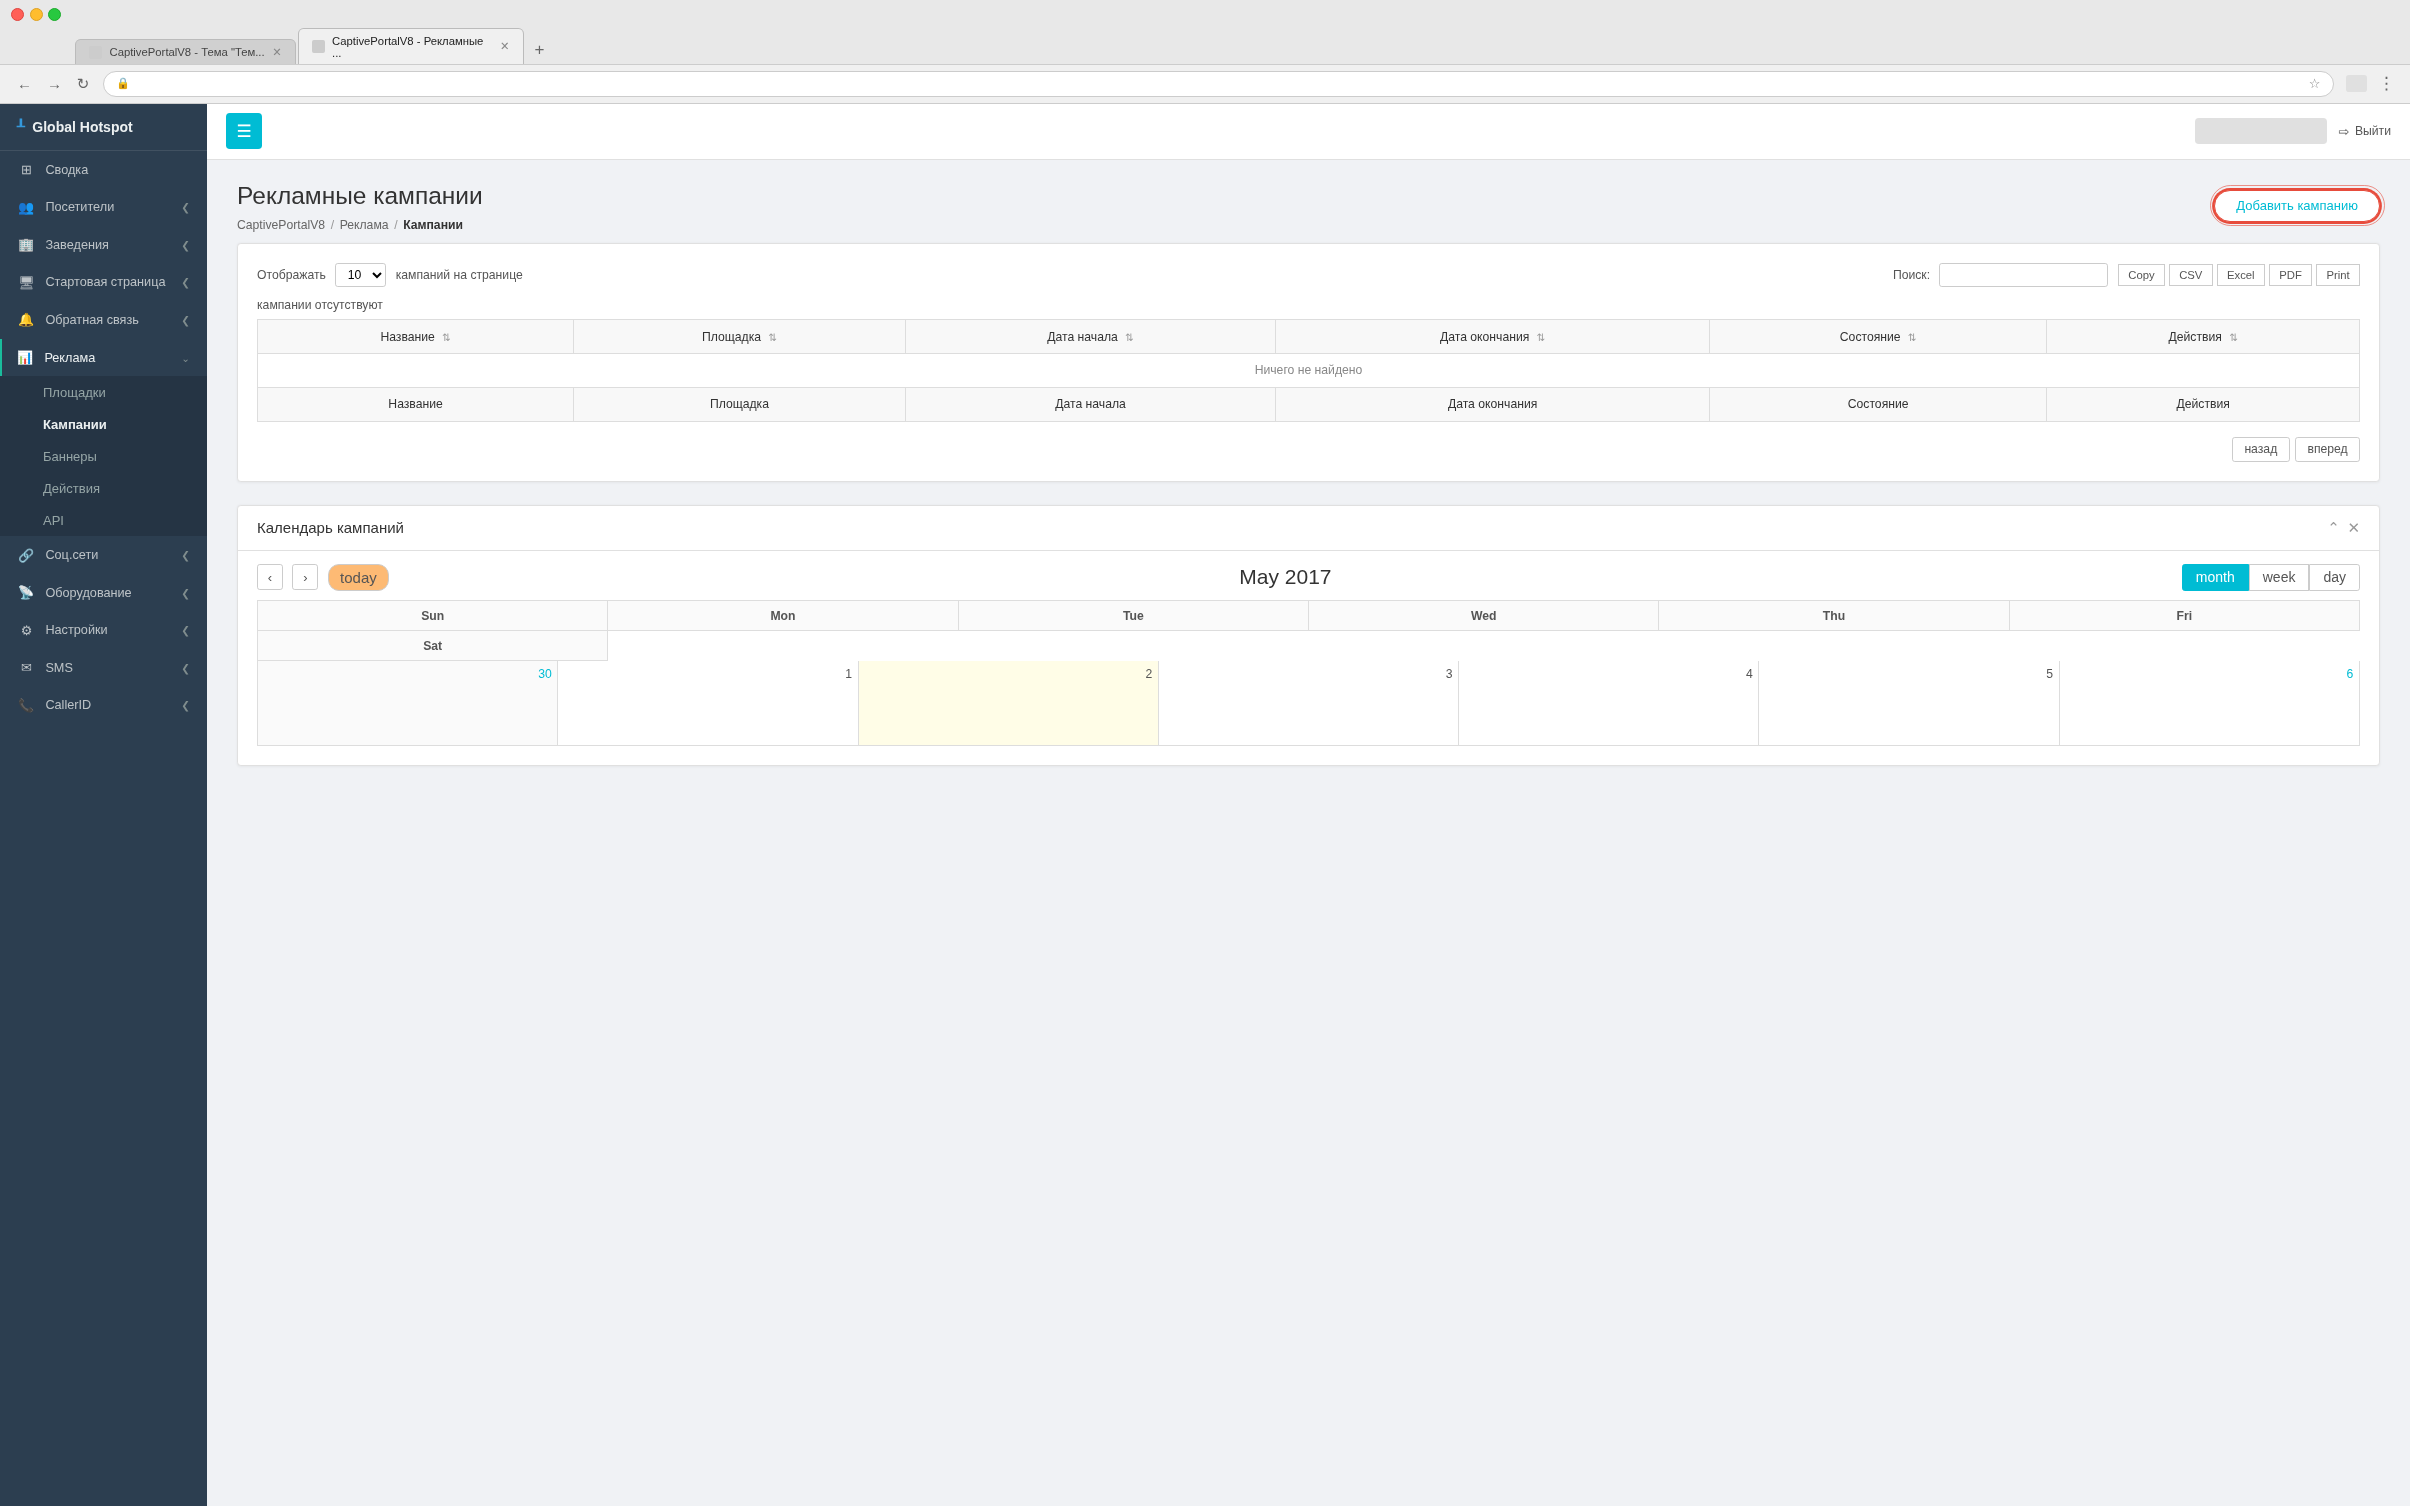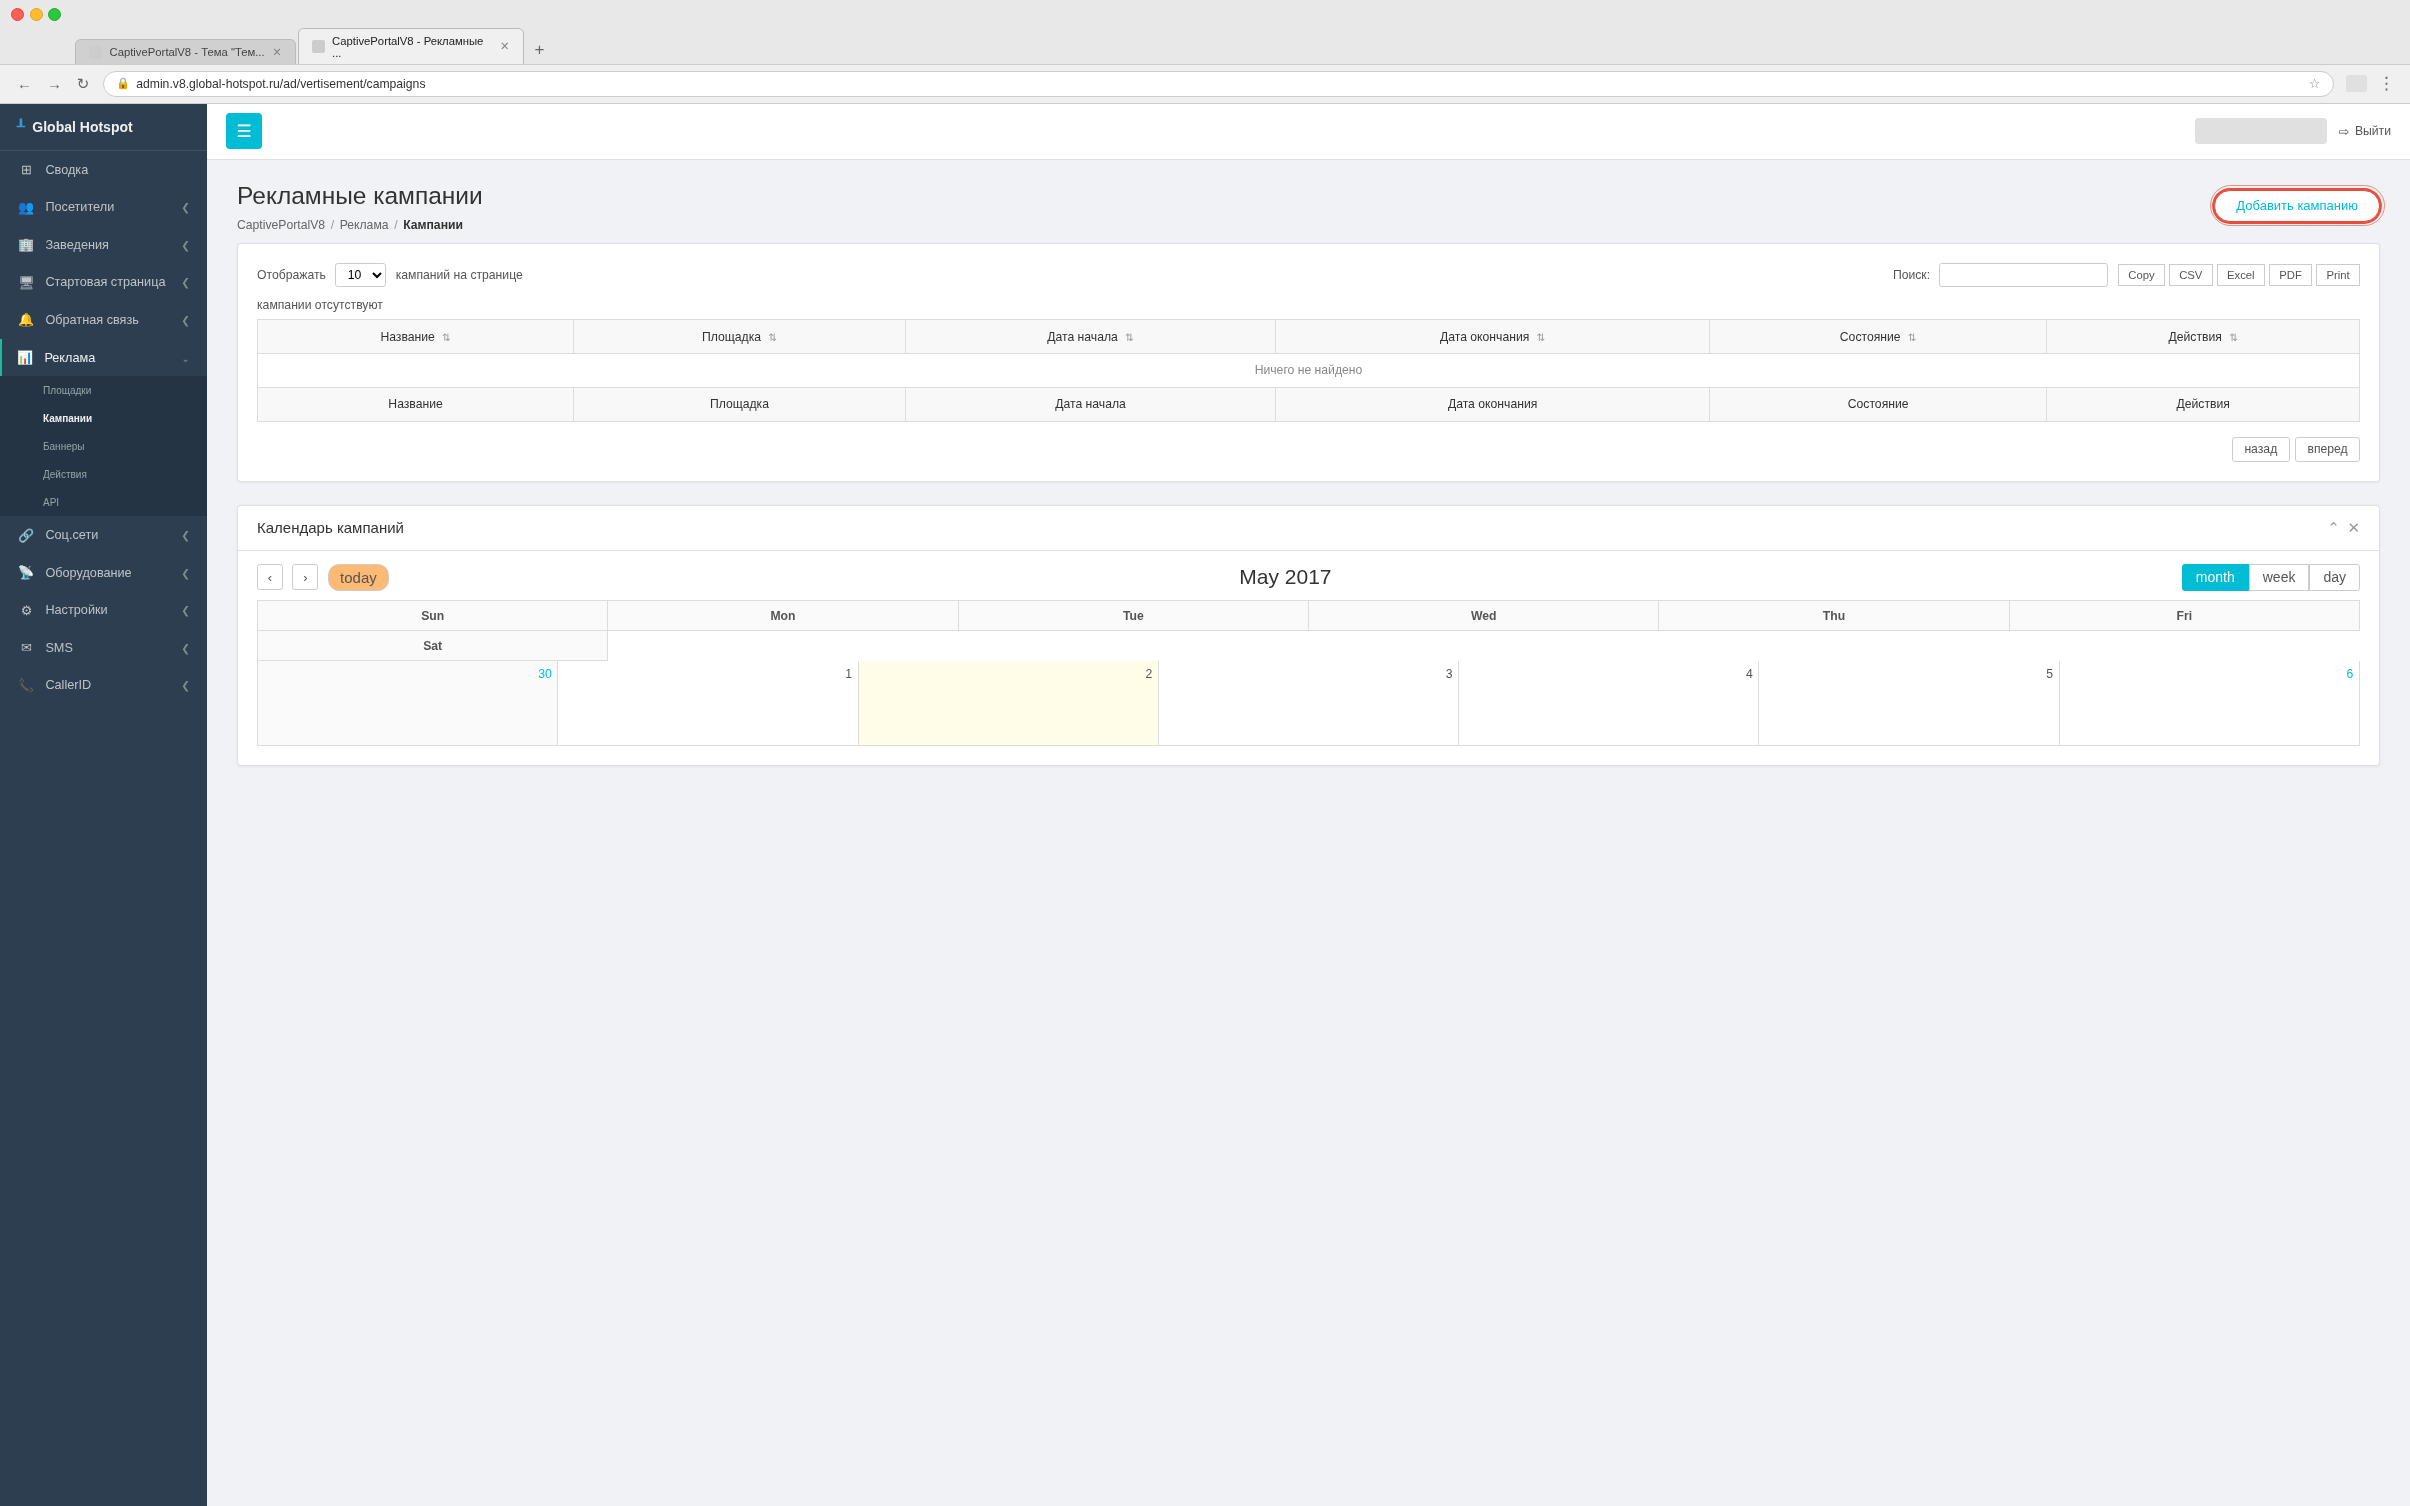--- a/index.html
+++ b/index.html
@@ -31,21 +31,21 @@
     
     .app-layout { display: flex; flex: 1; overflow: hidden; }
 
     
     .sidebar { width: 207px; background: #2c3e50; color: #ecf0f1; display: flex; flex-direction: column; overflow-y: auto; flex-shrink: 0; }
     .sidebar-brand { padding: 15px 17px; font-size: 14px; font-weight: 600; color: #ecf0f1; display: flex; align-items: center; gap: 7.5px; border-bottom: 0.9px solid rgba(255,255,255,0.1); }
     .sidebar-brand-icon { color: #3498db; font-size: 13px; }
     .sidebar-nav-item { display: flex; align-items: center; padding: 11.3px 17px; cursor: pointer; color: #bdc3c7; font-size: 12.7px; transition: background 0.2s; position: relative; }
     .sidebar-nav-item .nav-icon { width: 19px; margin-right: 9.4px; text-align: center; font-size: 13px; }
     .sidebar-nav-item .nav-chevron { margin-left: auto; font-size: 10.4px; color: #7f8c8d; }
-    .sidebar-sub-item { padding: 8.5px 17px 8.5px 43px; cursor: pointer; color: #95a5a6; font-size: 10px; }
+    .sidebar-sub-item { padding: 8.5px 17px 8.5px 43px; cursor: pointer; color: #95a5a6; font-size: 13px; }
     .sidebar-sub-item.active { color: #ecf0f1; font-weight: 600; }
     .sidebar-nav-item.reklama-active { color: #ecf0f1; }
     .reklama-section { background: rgba(0,0,0,0.15); }
 
     
     .main-content { flex: 1; overflow-y: auto; background: #f0f2f5; }
 
     
     .topbar { background: white; padding: 9.4px 19px; display: flex; align-items: center; justify-content: space-between; border-bottom: 0.9px solid #e0e0e0; }
     .topbar-left { display: flex; align-items: center; gap: 11.3px; }
@@ -146,21 +146,20 @@
     <div class="browser-tab-new">+</div>
   </div>
   <div class="browser-omnibox-bar">
     <div class="omnibox-nav">
       <button class="nav-btn">←</button>
       <button class="nav-btn">→</button>
       <button class="nav-btn">↻</button>
     </div>
     <div class="omnibox">
       <span class="omnibox-lock">🔒</span>
-      <span class="omnibox-url">admin.v8.global-hotspot.ru/ad/vertisement/campaigns</span>
       <span class="omnibox-star">☆</span>
     </div>
     <div class="omnibox-ext"></div>
     <span class="omnibox-menu">⋮</span>
   </div>
 </div>
 
 <div class="app-layout">
 
   <div class="sidebar">

